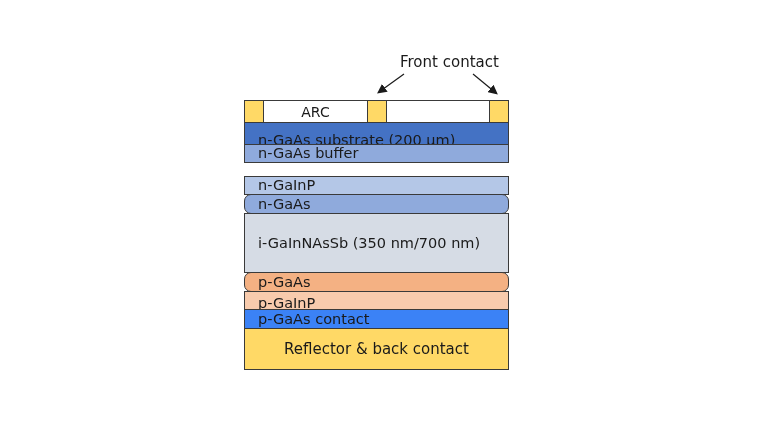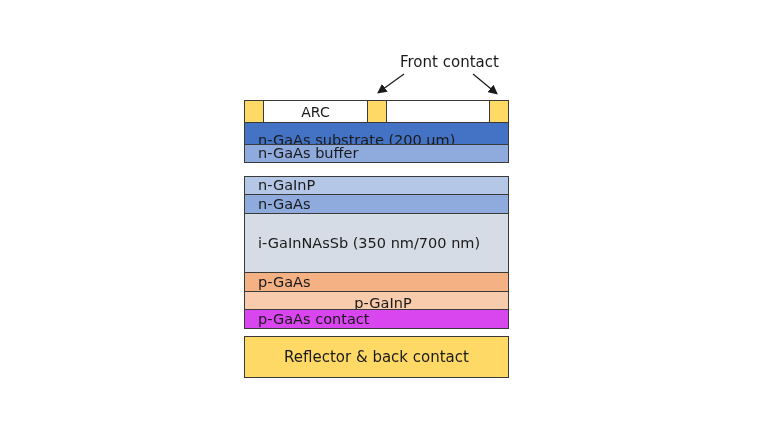--- a/index.html
+++ b/index.html
@@ -44,31 +44,31 @@
 
   <div class="layer" style="top: 22px; height: 37px; background: rgb(68, 114, 196);">
       <span>n-GaAs substrate (200 µm)</span>
     </div>
   <div class="layer" style="top: 44px; height: 19px; background: rgb(143, 170, 220);">
       <span>n-GaAs buffer</span>
     </div>
   <div class="layer" style="top: 76px; height: 19px; background: rgb(180, 199, 231); align-items: center;">
       <span>n-GaInP</span>
     </div>
-  <div class="layer" style="top: 94px; height: 20px; background: rgb(143, 170, 220);">
+  <div class="layer" style="top: 94px; height: 20px; background: rgb(143, 170, 220); border-radius: 7px;">
       <span>n-GaAs</span>
     </div>
   <div class="layer" style="top: 113px; height: 60px; background: rgb(214, 220, 229);">
       <span>i-GaInNAsSb (350 nm/700 nm)</span>
     </div>
-  <div class="layer" style="top: 172px; height: 20px; background: rgb(244, 177, 131);">
+  <div class="layer" style="top: 172px; height: 20px; background: rgb(244, 177, 131); border-radius: 7px;">
       <span>p-GaAs</span>
     </div>
-  <div class="layer" style="top: 191px; height: 25px; background: rgb(248, 203, 173); justify-content: center;">
+  <div class="layer" style="top: 191px; height: 25px; background: rgb(248, 203, 173);">
       <span>p-GaInP</span>
     </div>
-  <div class="layer" style="top: 209px; height: 20px; background: #d946ef; align-items: center;">
+  <div class="layer" style="top: 209px; height: 20px; background: #3b82f6; align-items: center;">
       <span>p-GaAs contact</span>
     </div>
-  <div class="layer center" style="top: 236px; height: 42px; font-size: 15px; background: rgb(255, 217, 102);">
+  <div class="layer center" style="top: 228px; height: 42px; font-size: 15px; background: rgb(255, 217, 102);">
       <span>Reflector &amp; back contact</span>
     </div>
 </div>
 
 </body></html>

